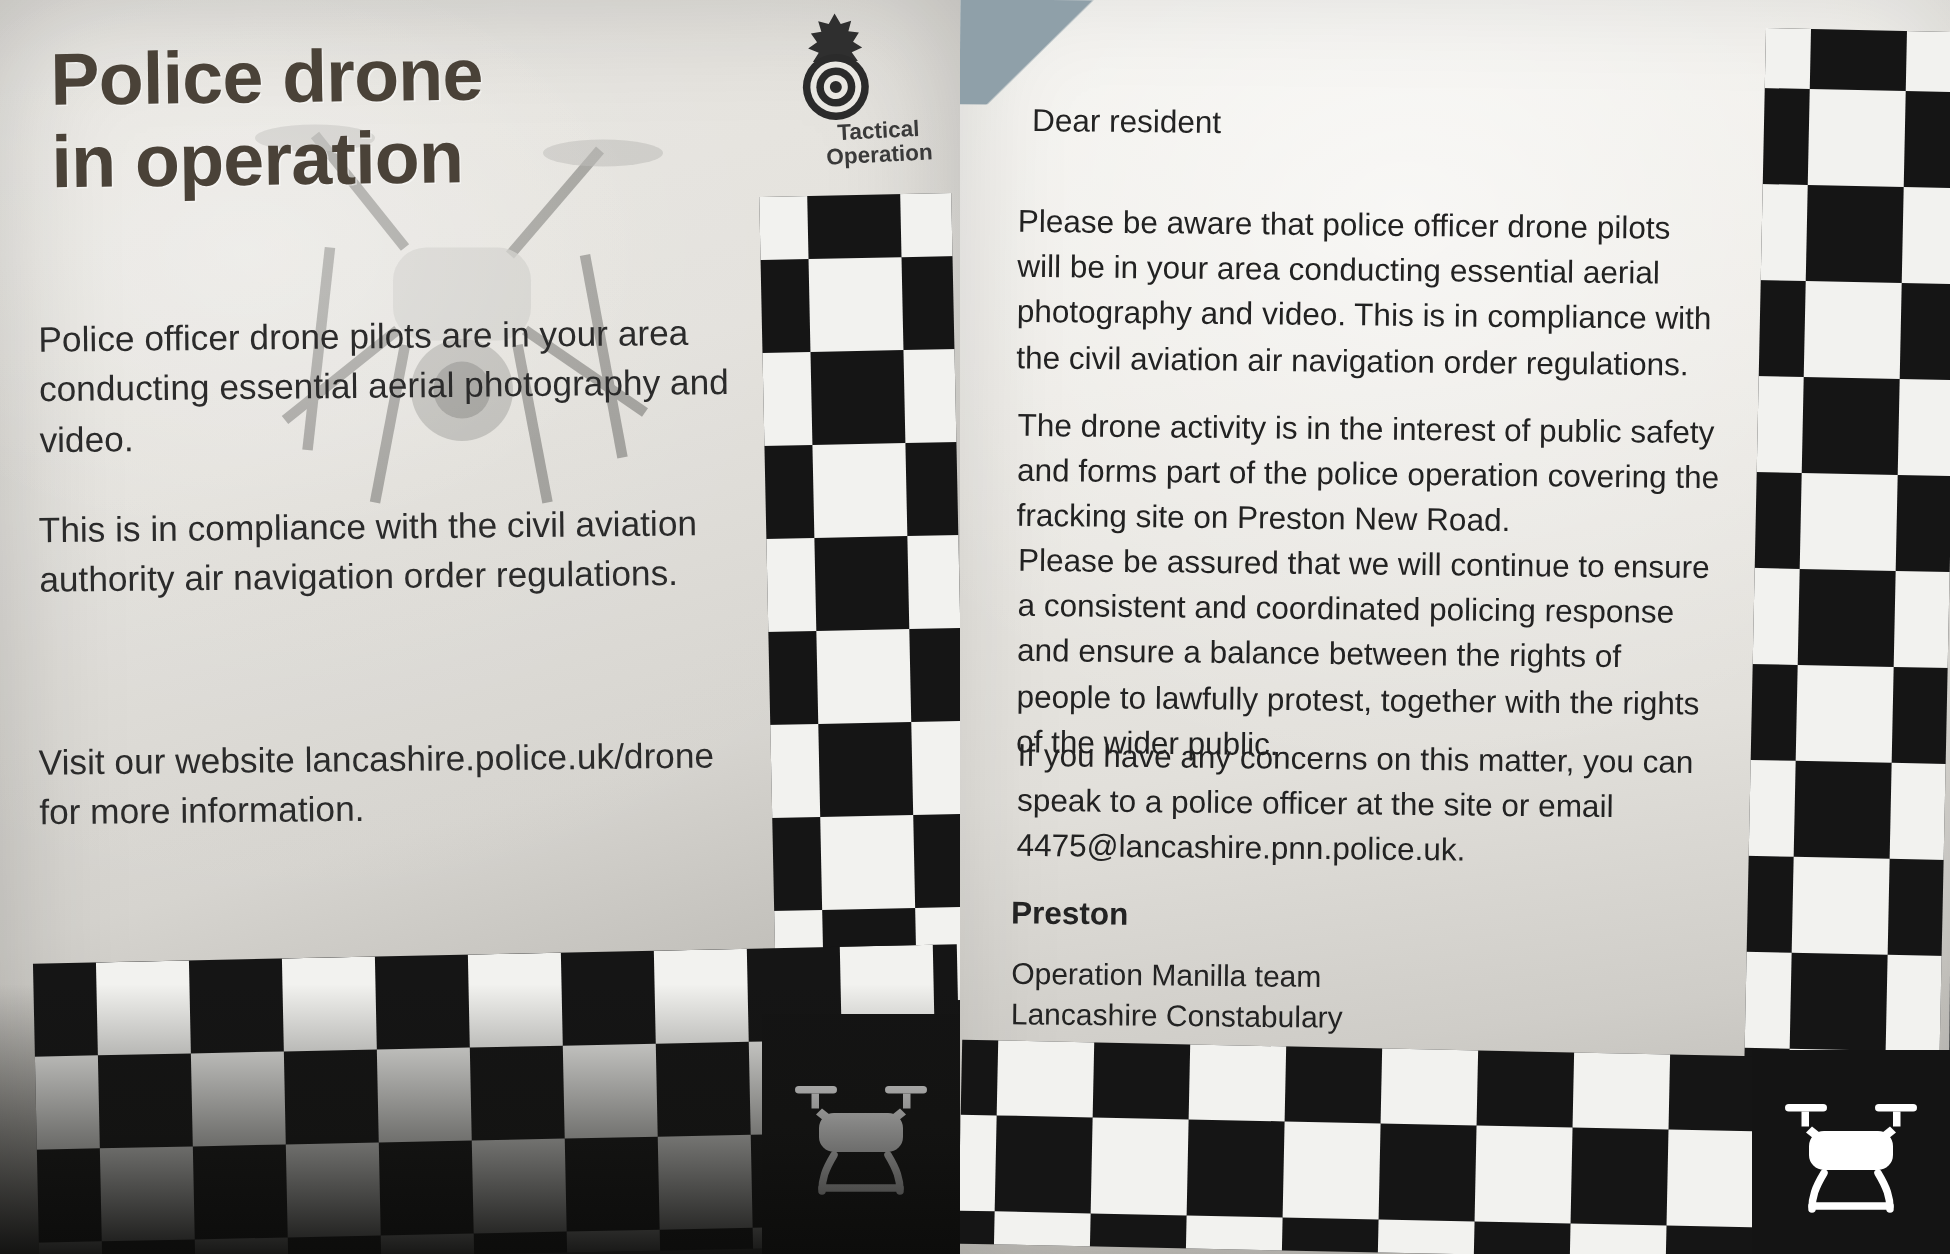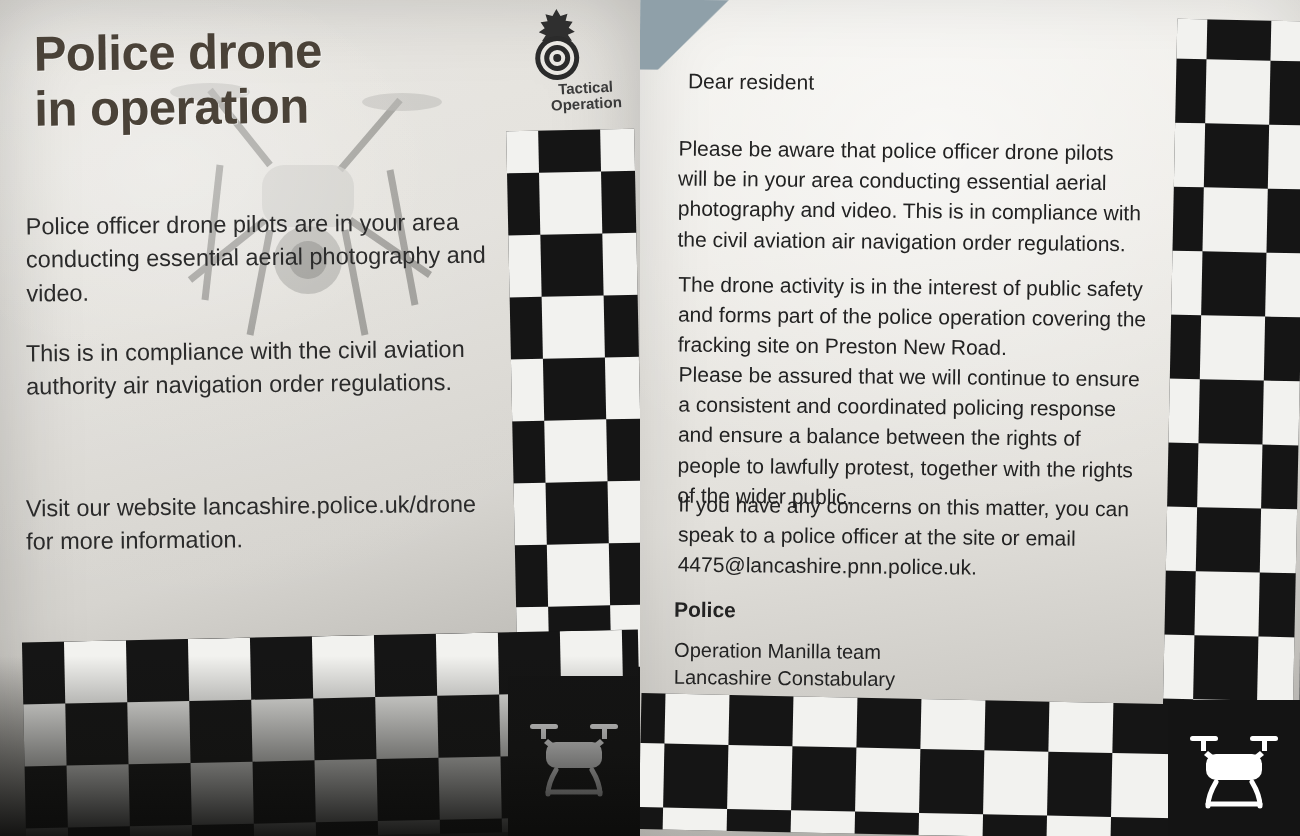--- a/index.html
+++ b/index.html
@@ -331,21 +331,21 @@
         <circle cx="37" cy="52" r="8" fill="#1b1b1b"></circle>
         <circle cx="37" cy="52" r="4" fill="#efeeeb"></circle>
       </svg>
     </div>
 
     <div class="r-text r-salutation">Dear resident</div>
     <div class="r-text r-para rp1">Please be aware that police officer drone pilots will be in your area conducting essential aerial photography and video. This is in compliance with the civil aviation air navigation order regulations.</div>
     <div class="r-text r-para rp2">The drone activity is in the interest of public safety and forms part of the police operation covering the fracking site on Preston New Road.</div>
     <div class="r-text r-para rp3">Please be assured that we will continue to ensure a consistent and coordinated policing response and ensure a balance between the rights of people to lawfully protest, together with the rights of the wider public.</div>
     <div class="r-text r-para rp4">If you have any concerns on this matter, you can speak to a police officer at the site or email 4475@lancashire.pnn.police.uk.</div>
-    <div class="r-text r-regards">Police</div>
+    <div class="r-text r-regards">Preston</div>
     <div class="r-text r-sign">
       <div>Operation Manilla team</div>
       <div>Lancashire Constabulary</div>
     </div>
 
     <div class="checker" id="chk-right-v" style="left: 530px; top: 20px; width: 130px; height: 700px; transform: rotate(1.2deg);">
         <div class="sq" style="left: -34px; top: -24px; width: 64px; height: 64px;"></div>
         <div class="sq" style="left: 94px; top: -24px; width: 64px; height: 64px;"></div>
         <div class="sq" style="left: 30px; top: 40px; width: 64px; height: 64px;"></div>
         <div class="sq" style="left: -34px; top: 104px; width: 64px; height: 64px;"></div>

